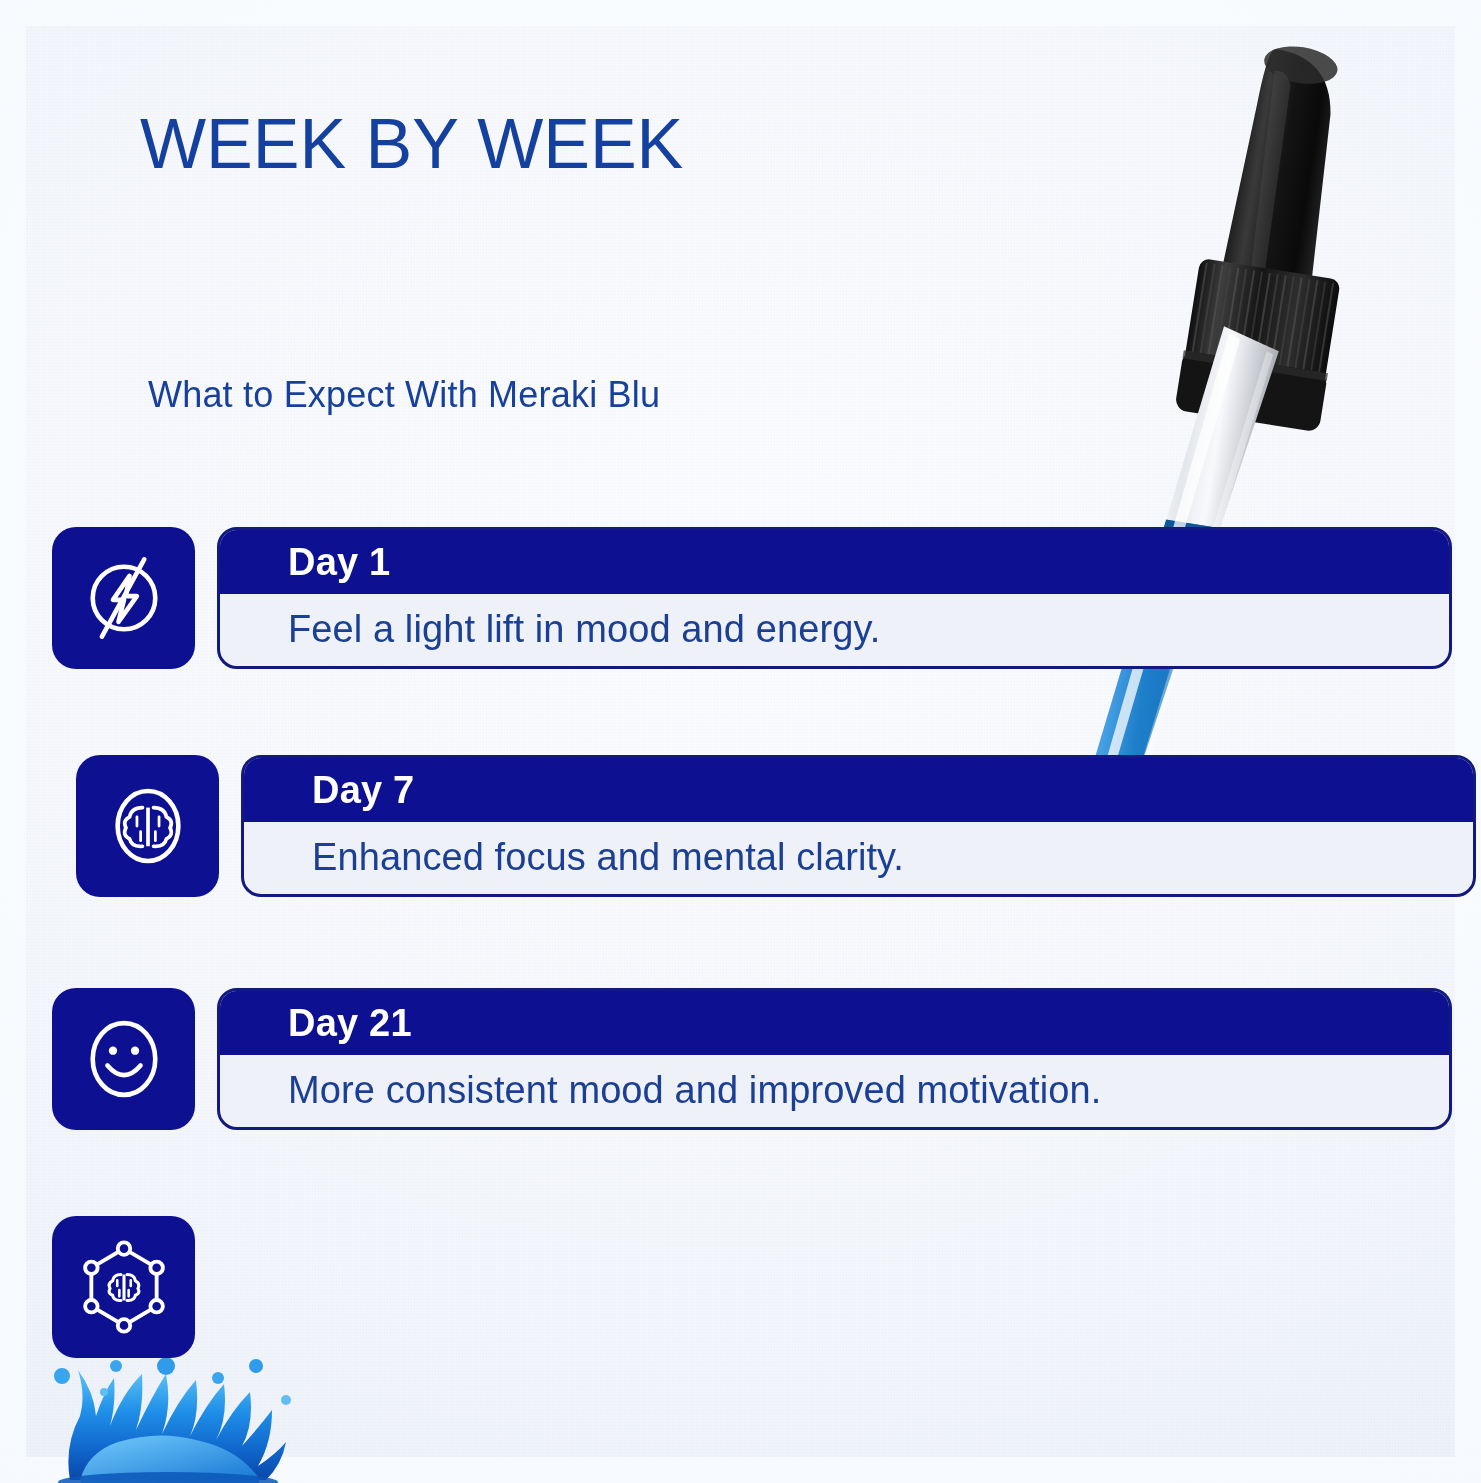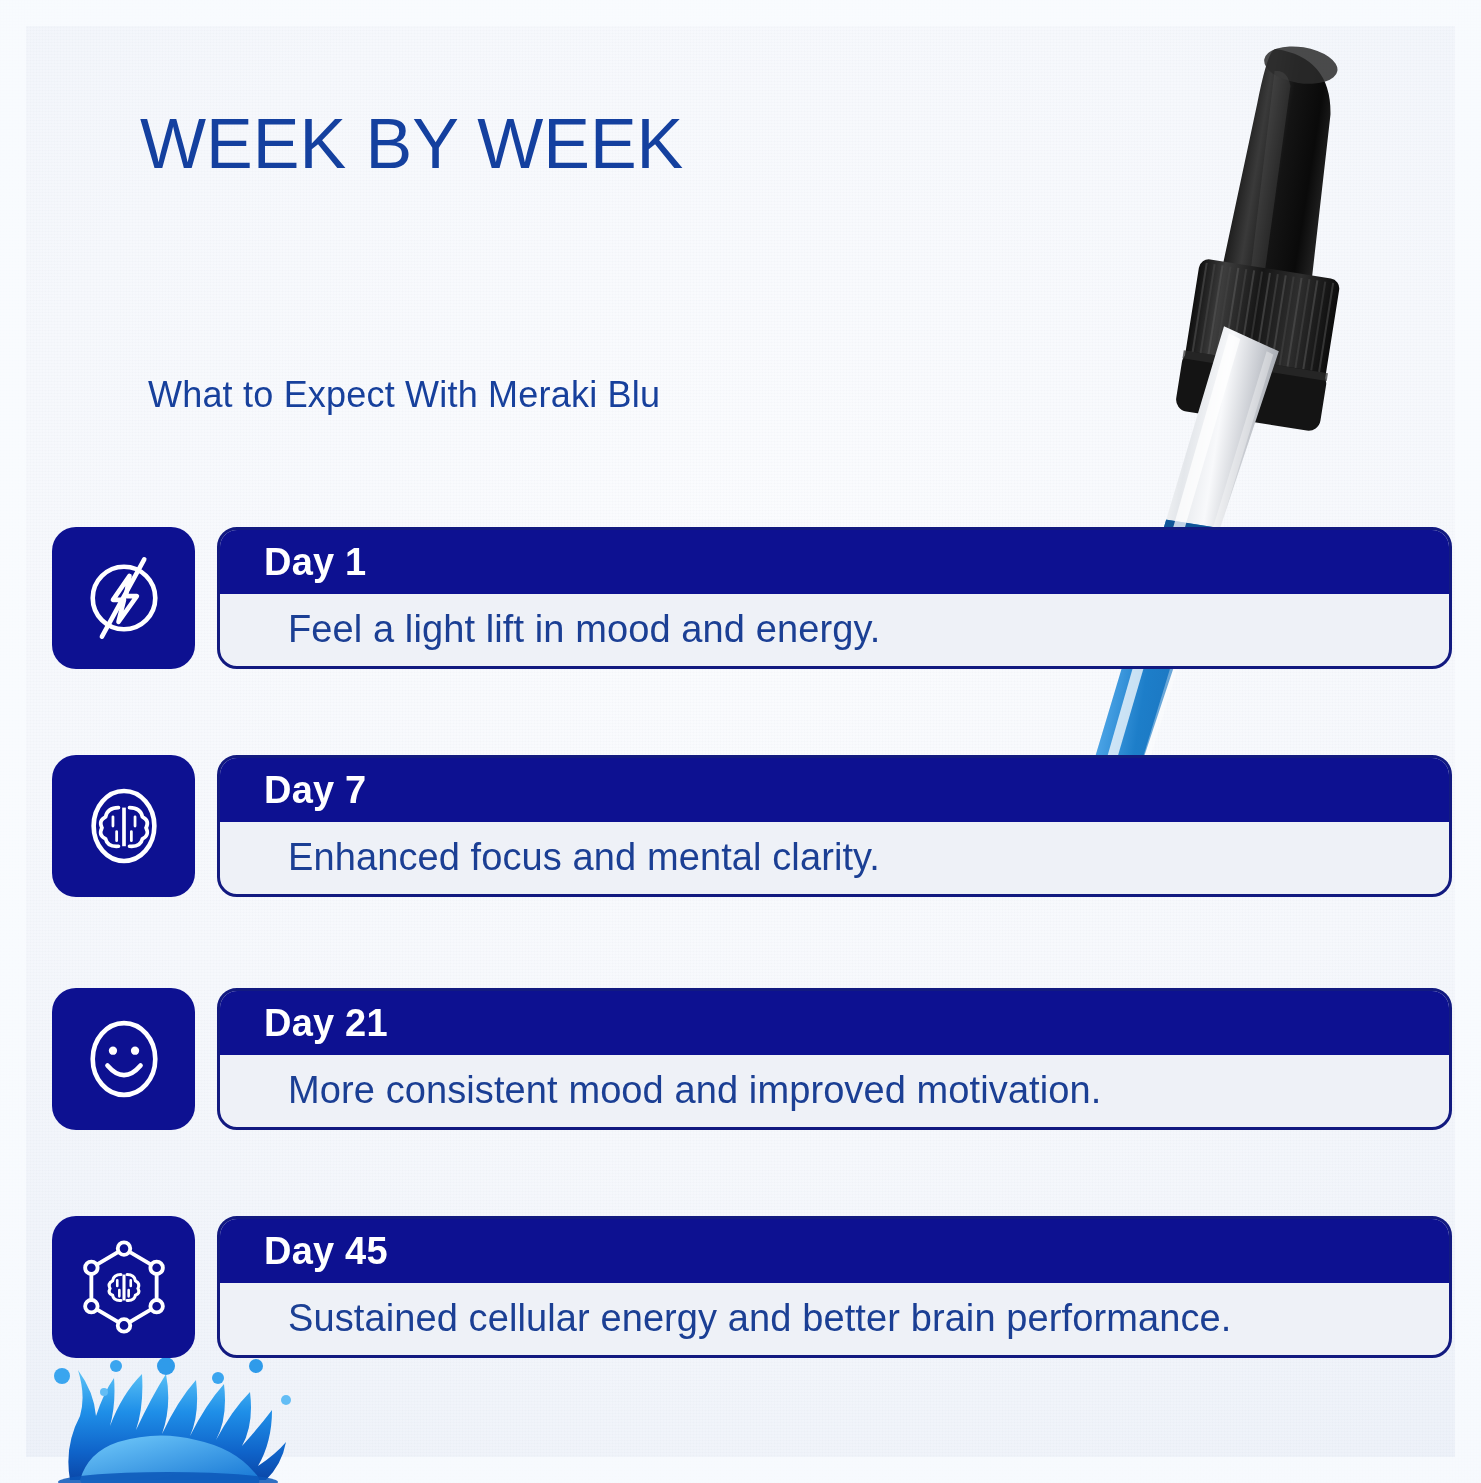--- a/index.html
+++ b/index.html
@@ -115,21 +115,21 @@
   }
   .row {
     position: absolute;
     left: 52px;
     width: 1400px;
     height: 142px;
     display: flex;
     align-items: stretch;
   }
   .row.r1 { top: 527px; }
-  .row.r2 { top: 755px; }
+  .row.r2 { top: 755px; margin-left: 24px; }
   .row.r3 { top: 988px; }
   .row.r4 { top: 1216px; }
 
   .icon-tile {
     width: 143px;
     height: 142px;
     flex: 0 0 143px;
     background: #0d1191;
     border-radius: 24px;
     display: flex;
@@ -146,21 +146,21 @@
     overflow: hidden;
     background: #eef1f7;
     display: flex;
     flex-direction: column;
   }
   .card-head {
     background: #0d1191;
     height: 64px;
     display: flex;
     align-items: center;
-    padding-left: 44px;
+    padding-left: 68px;
     box-sizing: border-box;
   }
   .card-head .day {
     color: #ffffff;
     font-size: 38px;
     font-weight: 700;
     letter-spacing: 0.2px;
     line-height: 1;
   }
   .card-body {
@@ -370,24 +370,16 @@
           <circle cx="16" cy="70" r="6.5" fill="#0d1191" stroke="#ffffff" stroke-width="4"></circle>
           <circle cx="16" cy="30" r="6.5" fill="#0d1191" stroke="#ffffff" stroke-width="4"></circle>
           <g transform="translate(50 50) scale(0.54) translate(-50 -50)">
             <path d="M50 26 L50 76" stroke="#ffffff" stroke-width="6"></path>
             <path d="M44 26 Q30 26 28 38 Q18 43 23 53 Q18 62 28 66 Q30 77 44 76" fill="none" stroke="#ffffff" stroke-width="6" stroke-linecap="round"></path>
             <path d="M56 26 Q70 26 72 38 Q82 43 77 53 Q82 62 72 66 Q70 77 56 76" fill="none" stroke="#ffffff" stroke-width="6" stroke-linecap="round"></path>
             <path d="M37 37 L37 48 M41 56 L41 68 M63 37 L63 48 M59 56 L59 68" stroke="#ffffff" stroke-width="5" stroke-linecap="round"></path>
           </g>
         </svg>
       </div>
-      <div class="card">
-        <div class="card-head">
-          <span class="day">Day 45</span>
-        </div>
-        <div class="card-body">
-          <span class="desc">Sustained cellular energy and better brain performance.</span>
-        </div>
-      </div>
     </div>
 
   </div>
 </div>
 
 </body></html>

